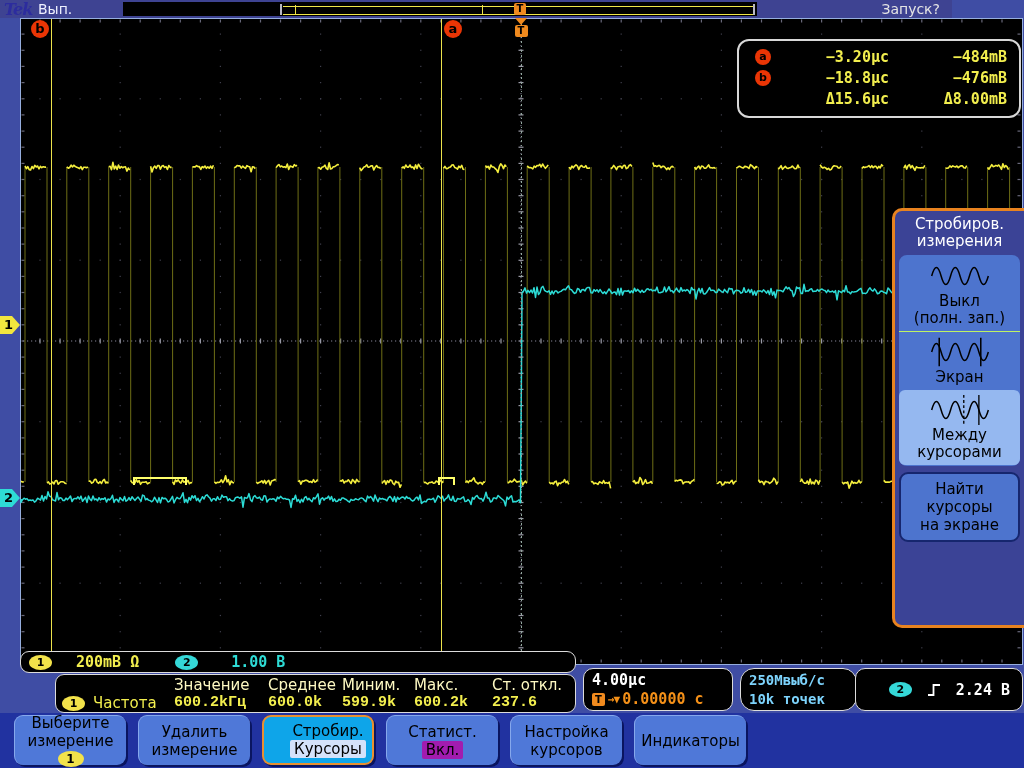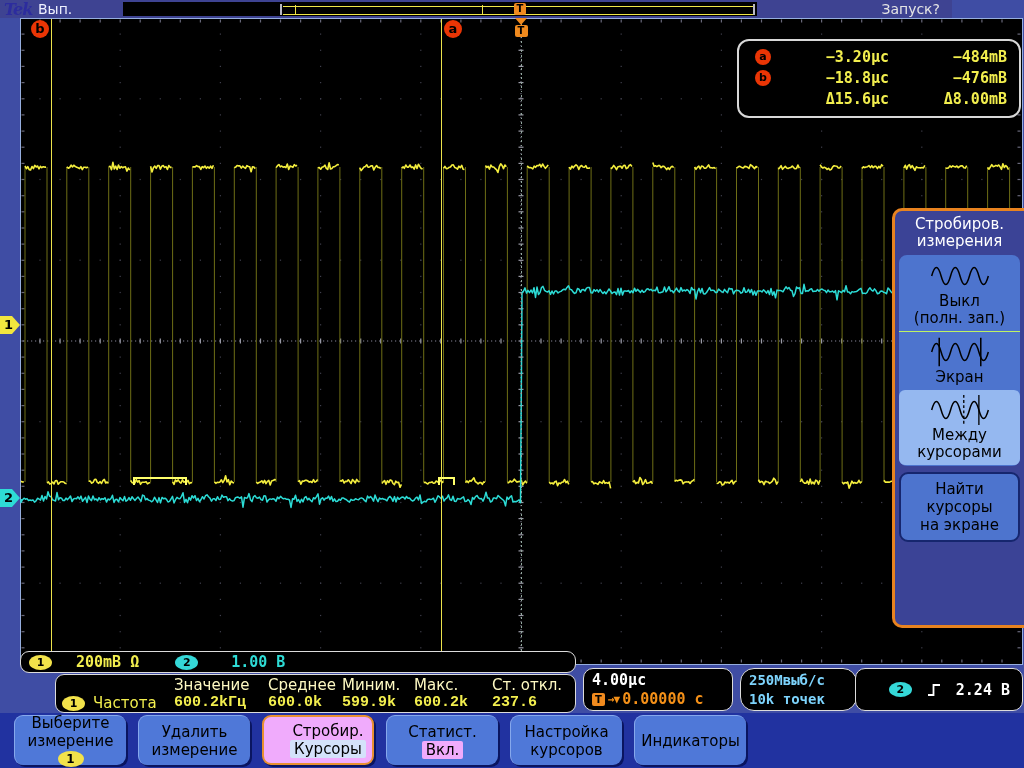--- a/index.html
+++ b/index.html
@@ -98,22 +98,22 @@
     align-items:center;justify-content:flex-end;gap:15px;padding-right:12px;
     color:#fff;font-family:"DejaVu Sans Mono",monospace;font-weight:bold;font-size:15px;}
 
   
   #menubar{position:absolute;left:0;top:713px;width:1024px;height:55px;background:#2132a0;z-index:5;}
   #btn-row{position:absolute;left:14px;top:2px;display:flex;gap:12px;}
   .mbtn{position:relative;width:112px;height:50px;background:#4f78d8;border-radius:9px;
     border-top:1px solid #86a8ec;border-left:1px solid #86a8ec;box-shadow:2px 2px 0 #0a1560;
     color:#000;font-size:15px;line-height:18px;text-align:center;display:flex;flex-direction:column;
     justify-content:center;align-items:center;box-sizing:border-box;}
-  .mbtn.selected{background:#f0abfc;border:2px solid #e89030;padding-left:20px;}
-  .chip{background:#f0abfc;padding:0 4px;border-radius:2px;}
+  .mbtn.selected{background:#0ea5e9;border:2px solid #e89030;padding-left:20px;}
+  .chip{background:#a21caf;padding:0 4px;border-radius:2px;}
   .mbtn.selected .chip{background:#d4e2fa;}
   .btn-badge{width:26px;height:16px;background:#f2e24a;border-radius:50%;color:#000;
     font-size:12px;font-weight:bold;line-height:16px;margin-top:1px;}
 </style>
 </head>
 <body>
 
 <div id="screen">
 
   <div id="plot-bg"></div>

